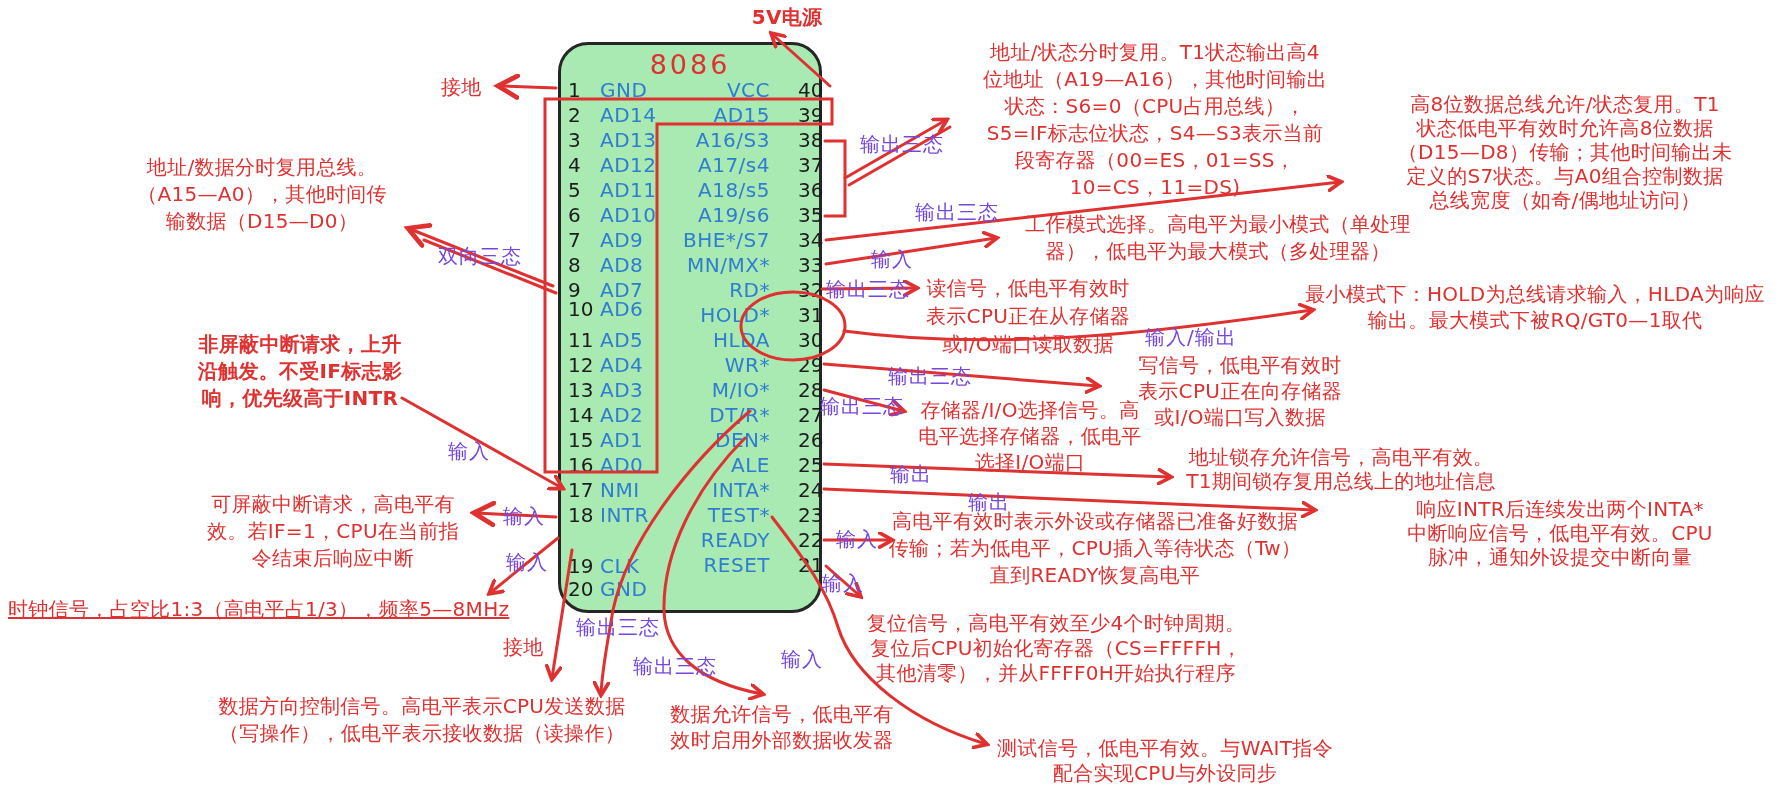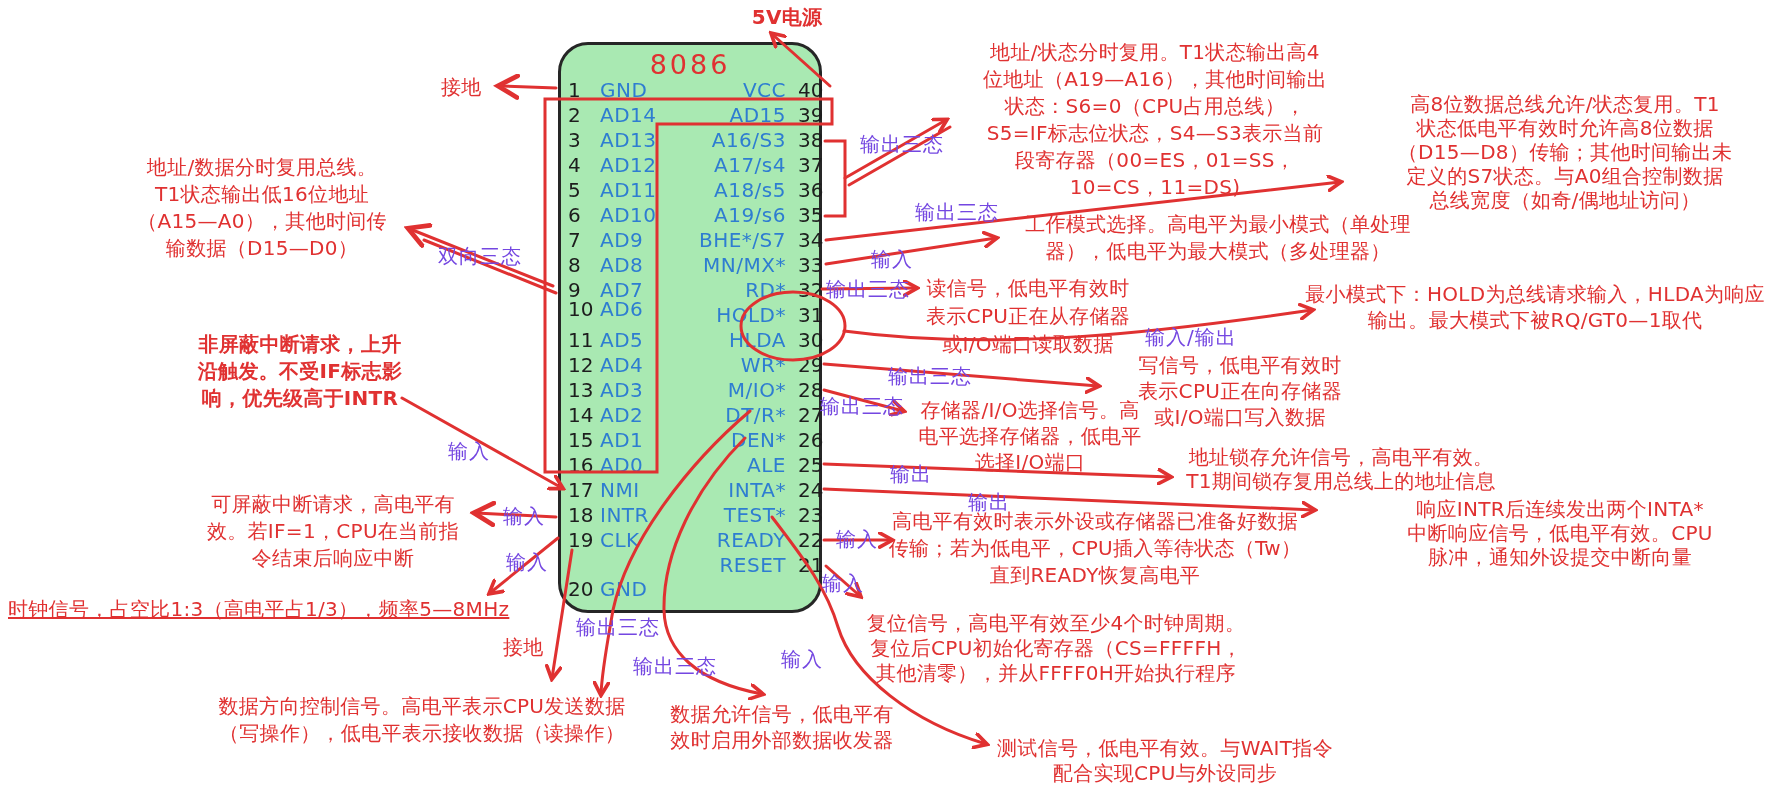--- a/index.html
+++ b/index.html
@@ -7,21 +7,21 @@
           font-family:"DejaVu Sans",sans-serif;}
   #chip{position:absolute;left:558px;top:42px;width:264px;height:571px;z-index:1;
         background:var(--chip-fill);border:3px solid var(--chip-border);border-radius:30px;box-sizing:border-box;}
   .chip-title{position:absolute;top:4px;left:0;right:0;text-align:center;font-size:27px;font-weight:normal;
         color:var(--red);letter-spacing:3px;}
   .pin-row{position:absolute;height:25px;line-height:25px;font-size:20px;white-space:nowrap;left:0;right:0;}
   .pin-num{color:var(--pin-number);font-weight:500;}
   .pin-label{color:var(--blue);letter-spacing:0.5px;}
   .pin-row.left .pin-num{position:absolute;left:7px;}
   .pin-row.left .pin-label{position:absolute;left:39px;}
-  .pin-row.right .pin-label{position:absolute;right:33px;}
+  .pin-row.right .pin-label{position:absolute;right:49px;}
   .pin-row.right .pin-num{position:absolute;left:237px;}
   #connectors{position:absolute;left:0;top:0;z-index:5;pointer-events:none;}
   .annotation{position:absolute;color:var(--red);font-size:20px;white-space:nowrap;z-index:6;letter-spacing:0.3px;}
   .annotation.center{transform:translateX(-50%);text-align:center;}
   .io-label{position:absolute;color:var(--purple);font-size:20px;white-space:nowrap;z-index:6;letter-spacing:1px;}
 </style>
 </head>
 <body>
 
 <div id="canvas" style="--red: #e03131; --purple: #7447e1; --blue: #2e7dd1; --pin-number: #1d1d1d; --chip-fill: #a9e9b2; --chip-border: #262626; --background: #ffffff;">
@@ -94,21 +94,21 @@
           <span class="pin-label">AD0</span>
         </div>
         <div class="pin-row left" style="top: 433px;">
           <span class="pin-num">17</span>
           <span class="pin-label">NMI</span>
         </div>
         <div class="pin-row left" style="top: 458px;">
           <span class="pin-num">18</span>
           <span class="pin-label">INTR</span>
         </div>
-        <div class="pin-row left" style="top: 483px;">
+        <div class="pin-row left" style="top: 509px;">
           <span class="pin-num">19</span>
           <span class="pin-label">CLK</span>
         </div>
         <div class="pin-row left" style="top: 508px; margin-top: 24px;">
           <span class="pin-num">20</span>
           <span class="pin-label">GND</span>
         </div>
       </div>
     <div id="pins-right">
         <div class="pin-row right" style="top: 33px;">
@@ -235,21 +235,20 @@
 
   <div id="annotations">
       <div class="annotation center" style="left: 787px; top: 5px; line-height: 25px; font-weight: bold;">
         <div>5V电源</div>
       </div>
       <div class="annotation" style="left: 441px; top: 75px; line-height: 25px;">
         <div>接地</div>
       </div>
       <div class="annotation center" style="left: 262px; top: 154px; line-height: 27px;">
         <div>地址/数据分时复用总线。</div>
-        <div>T1状态输出低16位地址</div>
         <div>（A15—A0），其他时间传</div>
         <div>输数据（D15—D0）</div>
       </div>
       <div class="annotation center" style="left: 300px; top: 331px; line-height: 27px; font-weight: bold;">
         <div>非屏蔽中断请求，上升</div>
         <div>沿触发。不受IF标志影</div>
         <div>响，优先级高于INTR</div>
       </div>
       <div class="annotation center" style="left: 333px; top: 491px; line-height: 27px;">
         <div>可屏蔽中断请求，高电平有</div>

